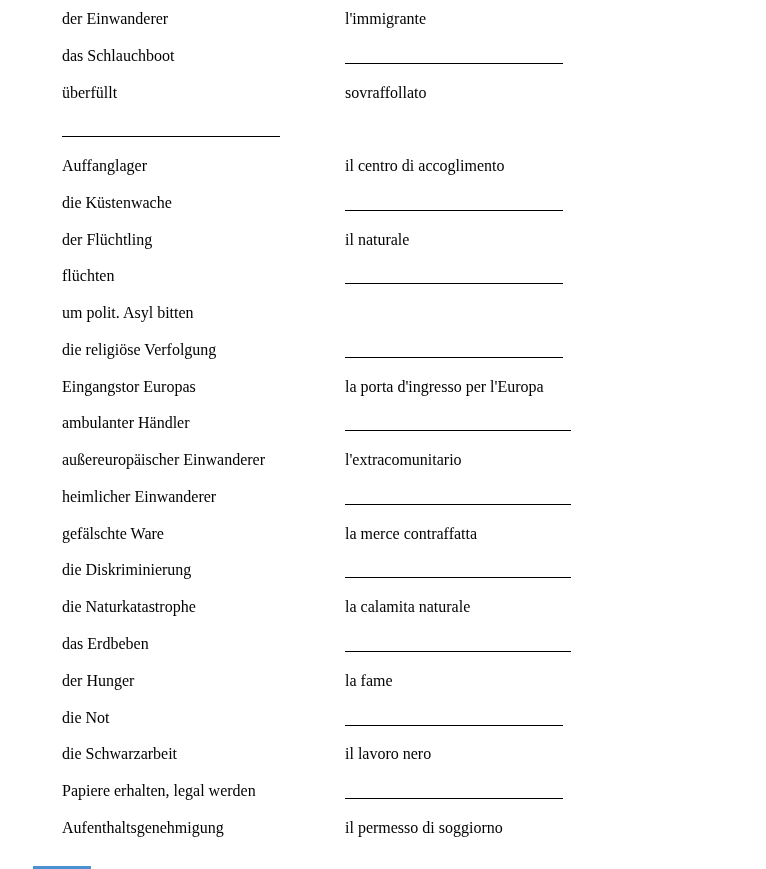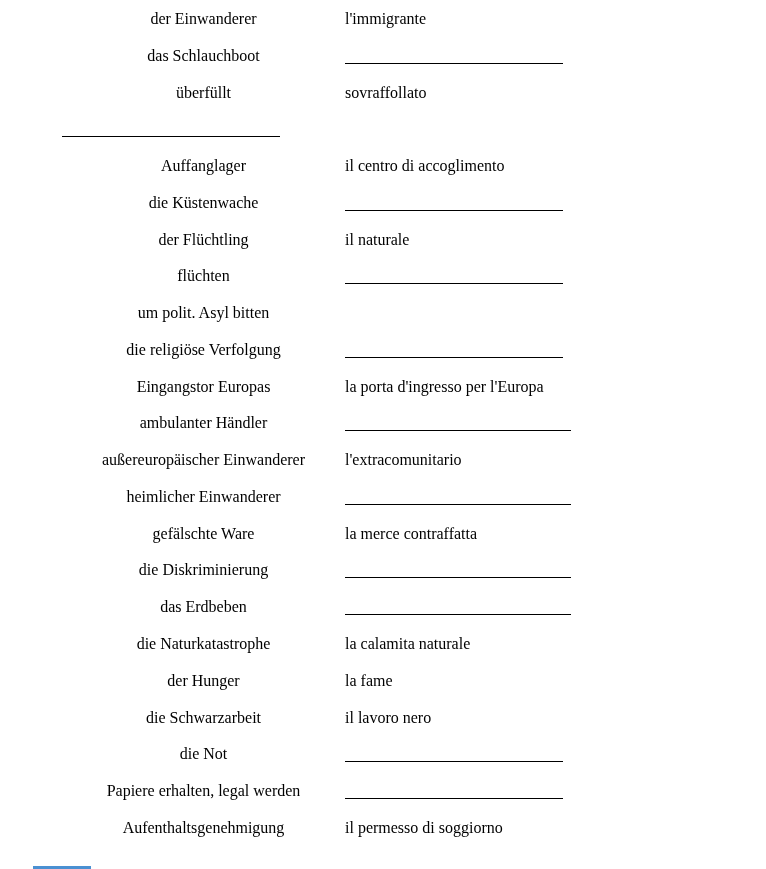--- a/index.html
+++ b/index.html
@@ -20,21 +20,20 @@
   .vocab {
     position: absolute;
     top: 9px;
     left: 62px;
     right: 0;
   }
   .row {
     height: 36.77px;
     display: flex;
     align-items: flex-start;
-    text-align: center;
   }
   .de {
     flex: 0 0 283px;
     width: 283px;
     line-height: 20px;
     white-space: nowrap;
   }
   .it {
     line-height: 20px;
     white-space: nowrap;
@@ -115,38 +114,38 @@
       </div>
       <div class="row">
         <span class="de">gefälschte Ware</span>
         <span class="it">la merce contraffatta</span>
       </div>
       <div class="row">
         <span class="de">die Diskriminierung</span>
         <span class="blank long"></span>
       </div>
       <div class="row">
+        <span class="de">die Naturkatastrophe</span>
+        <span class="it">la calamita naturale</span>
+      </div>
+      <div class="row">
         <span class="de">das Erdbeben</span>
         <span class="blank long"></span>
-      </div>
-      <div class="row">
-        <span class="de">die Naturkatastrophe</span>
-        <span class="it">la calamita naturale</span>
       </div>
       <div class="row">
         <span class="de">der Hunger</span>
         <span class="it">la fame</span>
       </div>
       <div class="row">
+        <span class="de">die Not</span>
+        <span class="blank normal"></span>
+      </div>
+      <div class="row">
         <span class="de">die Schwarzarbeit</span>
         <span class="it">il lavoro nero</span>
-      </div>
-      <div class="row">
-        <span class="de">die Not</span>
-        <span class="blank normal"></span>
       </div>
       <div class="row">
         <span class="de">Papiere erhalten, legal werden</span>
         <span class="blank normal"></span>
       </div>
       <div class="row">
         <span class="de">Aufenthaltsgenehmigung</span>
         <span class="it">il permesso di soggiorno</span>
       </div>
     </div>

